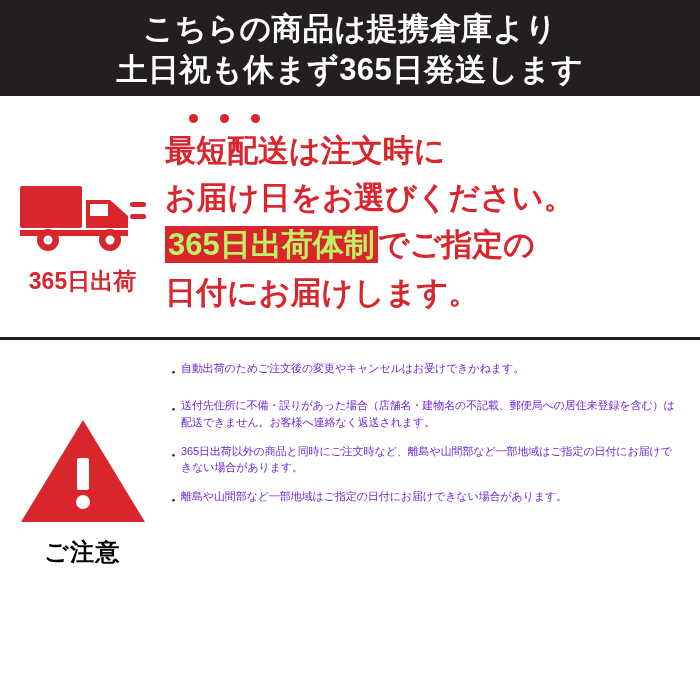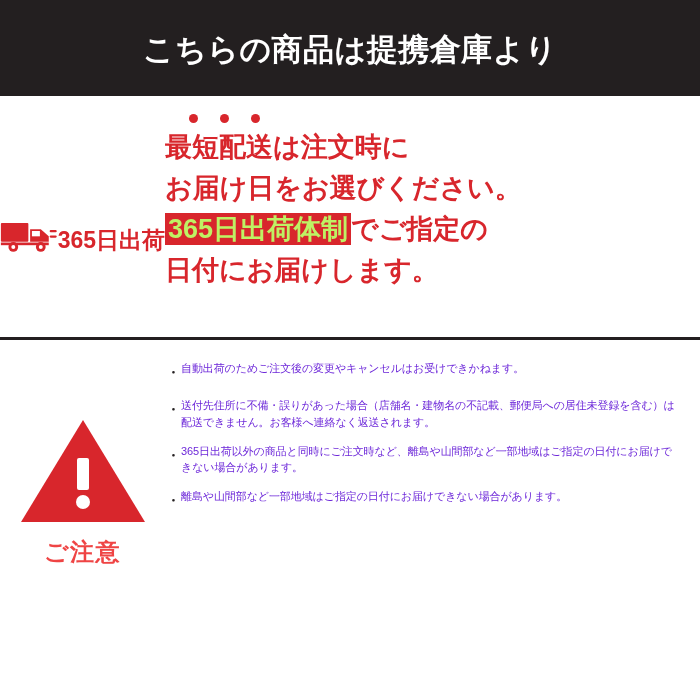--- a/index.html
+++ b/index.html
@@ -56,21 +56,21 @@
   }
   .mid-body {
     display: flex;
     flex: 1;
     padding: 14px 0 0 0;
   }
   .truck-col {
     width: 165px;
     min-width: 165px;
     display: flex;
-    flex-direction: row;
+    flex-direction: column;
     align-items: center;
     justify-content: center;
     padding-top: 22px;
   }
   .truck-icon {
     width: 130px;
     height: 82px;
     display: block;
   }
   .truck-label {
@@ -94,21 +94,21 @@
   }
   .dot {
     width: 9px;
     height: 9px;
     background: #d8262c;
     border-radius: 50%;
     display: block;
   }
   .mid-line {
     color: #d8262c;
-    font-size: 27px;
+    font-size: 31px;
     font-weight: bold;
     line-height: 1.52;
     letter-spacing: 0px;
     white-space: nowrap;
   }
   .hl {
     background: #d8262c;
     color: #bef264;
     padding: 1px 3px;
     font-weight: bold;
@@ -136,21 +136,21 @@
     align-items: center;
     justify-content: flex-start;
     padding-top: 62px;
   }
   .warn-icon {
     width: 128px;
     height: 110px;
     display: block;
   }
   .caution-label {
-    color: #ef4444;
+    color: #000000;
     font-size: 24px;
     font-weight: bold;
     margin-top: 10px;
     letter-spacing: 1.5px;
     white-space: nowrap;
   }
   .bullets {
     flex: 1;
     padding: 6px 18px 0 0;
   }
@@ -171,20 +171,21 @@
     letter-spacing: -0.1px;
   }
 </style>
 </head>
 <body>
 
 <div class="banner">
 
   <div class="header">
     <div class="header-line">こちらの商品は提携倉庫より</div>
+    <div class="header-line">土日祝も休まず365日発送します</div>
   </div>
 
   <div class="mid">
     <div class="mid-body">
       <div class="truck-col">
         <svg class="truck-icon" viewBox="0 0 130 82">
           <g fill="#d8262c">
 
             <rect x="2" y="14" width="62" height="42" rx="2"></rect>
 

